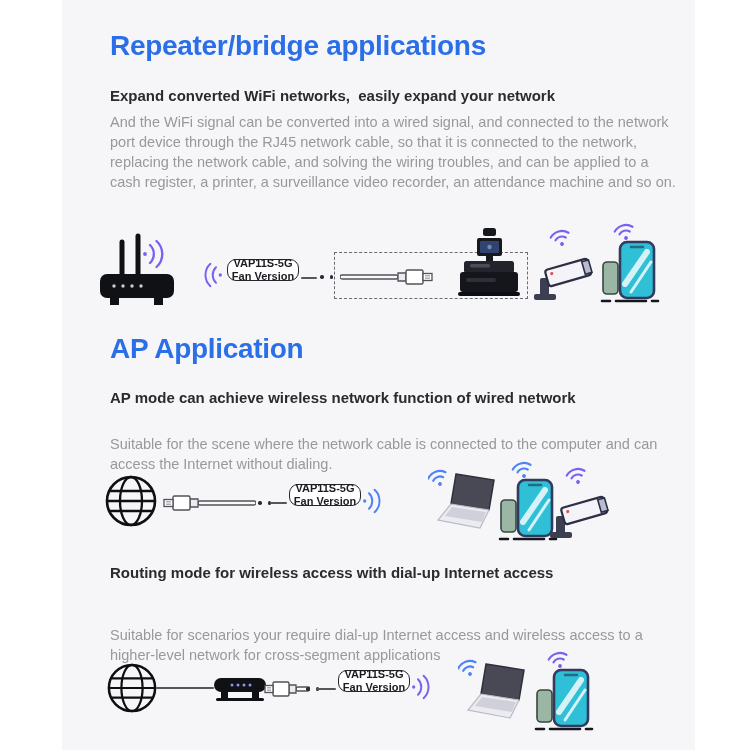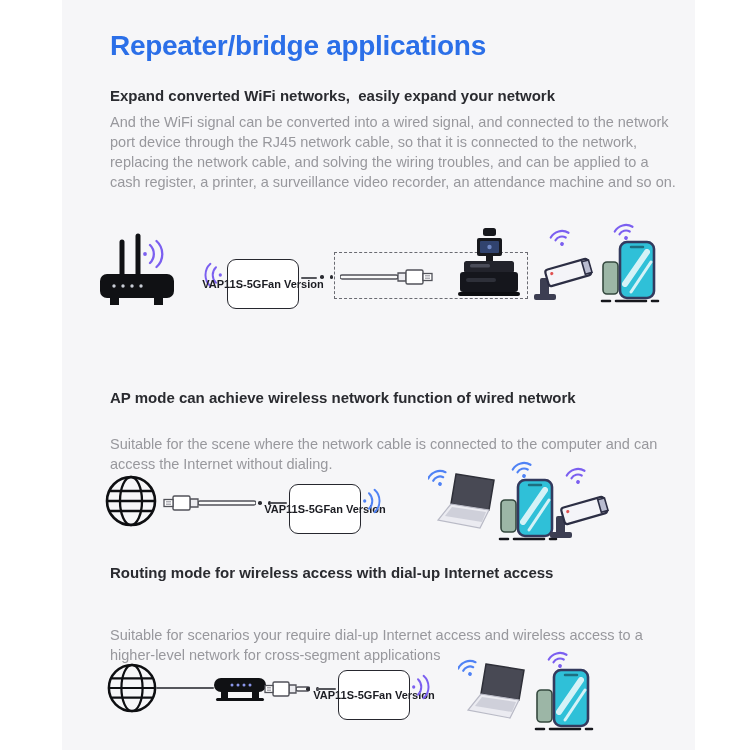--- a/index.html
+++ b/index.html
@@ -12,22 +12,22 @@
   .hrow{position:absolute;left:110px;display:flex;align-items:center;gap:14px;}
   .hrow h1{margin:0;font-size:28px;font-weight:800;color:#2b6fe8;letter-spacing:-0.3px;white-space:nowrap;}
   .badge{
     background:#2b6de2;color:#ffffff;font-size:13.5px;font-weight:700;height:25px;
     padding:0 15px;border-radius:13px;display:flex;align-items:center;margin-top:5px;white-space:nowrap;
   }
   .sub{position:absolute;left:110px;font-size:15px;font-weight:600;color:#2a2b30;white-space:pre-wrap;}
   .para{position:absolute;left:110px;width:566px;font-size:14.5px;line-height:20px;color:#98989d;}
   .abs{position:absolute;}
   .label-box{
-    position:absolute;width:72px;height:50px;background:#ffffff;border:1.6px solid #26272e;border-radius:9px;
-    display:flex;flex-direction:row;align-items:center;justify-content:center;
+    position:absolute;width:72px;height:22px;background:#ffffff;border:1.6px solid #26272e;border-radius:9px;
+    display:flex;flex-direction:column;align-items:center;justify-content:center;
     font-size:11px;font-weight:600;color:#1b1c22;line-height:13px;box-sizing:border-box;white-space:nowrap;
   }
   .cline{position:absolute;height:2px;background:#55565c;border-radius:1px;}
   .dots{position:absolute;display:flex;gap:6px;}
   .dots i{width:3.5px;height:3.5px;background:#2b2c32;border-radius:50%;display:block;}
   .dashed-box{position:absolute;border:1.6px dashed #6a6b72;box-sizing:border-box;}
   .purple{color:#7b5ff0;}
   .blue{color:#4f82f5;}
   .mirror{transform:scaleX(-1);}
   svg{display:block;}
@@ -141,20 +141,21 @@
       <path d="M25,62 L47,30" stroke="#ffffff" stroke-width="6" opacity="0.8" stroke-linecap="round"></path>
       <path d="M31,70 L51,40" stroke="#ffffff" stroke-width="3" opacity="0.8" stroke-linecap="round"></path>
       <path d="M31,25 h12" stroke="#1e6e80" stroke-width="2.5" stroke-linecap="round"></path>
       <path d="M2,79 h8 M16,79 h30 M52,79 h6" stroke="#16171c" stroke-width="2.6" stroke-linecap="round"></path>
     </svg>
   </section>
 
   
   <section>
     <div class="hrow" style="top:333px">
+      <h1>AP Application</h1>
     </div>
     <div class="sub" style="top:389px">AP mode can achieve wireless network function of wired network</div>
     <div class="para" style="top:434px">Suitable for the scene where the network cable is connected to the computer and can access the Internet without dialing.</div>
 
     
     <svg class="abs" style="left:104px;top:474px" width="54" height="54" viewBox="0 0 54 54" fill="none" stroke="#0e0f12">
       <circle cx="27" cy="27" r="24" stroke-width="2.6"></circle>
       <ellipse cx="27" cy="27" rx="11" ry="24" stroke-width="2.3"></ellipse>
       <path d="M6,17 H48 M3,27 H51 M6,37 H48" stroke-width="2.3"></path>
     </svg>

